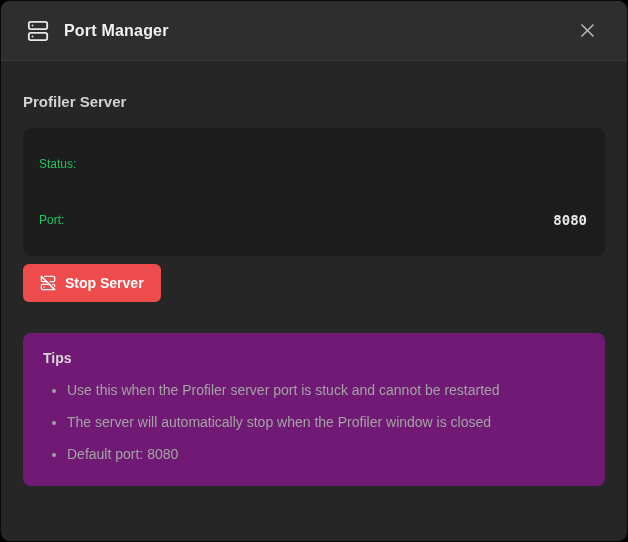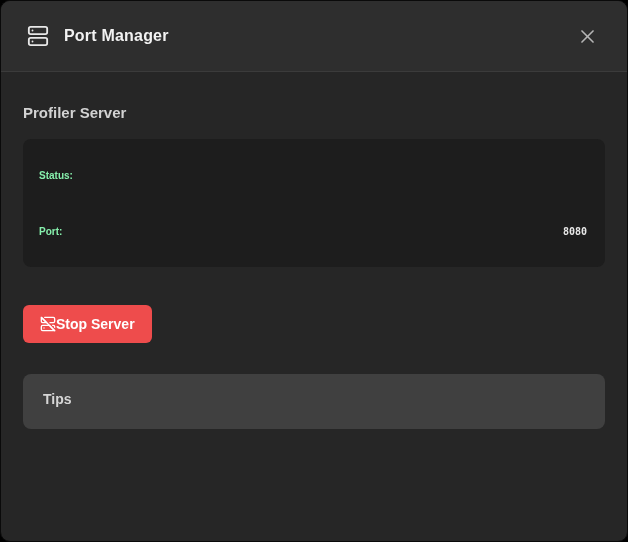--- a/index.html
+++ b/index.html
@@ -14,21 +14,21 @@
     height: 540px;
     margin: 0;
     background: #262626;
     border: 1px solid #0a0a0a;
     border-radius: 10px;
     overflow: hidden;
     box-sizing: content-box;
   }
   
   .titlebar {
-    height: 71px;
+    height: 60px;
     background: #2e2e2e;
     border-bottom: 1px solid #3b3b3b;
     display: flex;
     align-items: center;
     padding: 0 26px;
     box-sizing: border-box;
   }
   .titlebar .app-icon {
     width: 22px;
     height: 22px;
@@ -77,66 +77,66 @@
   .status-row {
     display: flex;
     align-items: center;
     justify-content: space-between;
     min-height: 32px;
   }
   .status-row + .status-row {
     margin-top: 24px;
   }
   .field-label {
-    font-size: 10px;
-    color: #86efac;
-    font-weight: bold;
+    font-size: 12px;
+    color: #22c55e;
   }
   .badge-running {
     background: #1d4637;
     color: #41d6a2;
     font-size: 12.5px;
     font-weight: bold;
     letter-spacing: 0.4px;
     padding: 8px 13px;
     border-radius: 5px;
     line-height: 1;
   }
   .port-value {
     font-family: "DejaVu Sans Mono", "Liberation Mono", monospace;
-    font-size: 10px;
+    font-size: 14px;
     font-weight: bold;
     color: #e8e8e8;
     padding-right: 2px;
   }
   
   .stop-button {
-    margin-top: 38px;
+    margin-top: 8px;
     display: inline-flex;
     align-items: center;
+    gap: 9px;
     background: #ee4c4c;
     color: #ffffff;
     border: none;
     border-radius: 6px;
     padding: 11px 17px;
     font-size: 14px;
     font-weight: bold;
     font-family: "Liberation Sans", "DejaVu Sans", sans-serif;
     cursor: pointer;
   }
   .stop-button .btn-icon {
     width: 16px;
     height: 16px;
     display: flex;
     align-items: center;
   }
   
   .tips-card {
     margin-top: 31px;
-    background: #404040;
+    background: #701a75;
     border-radius: 8px;
     padding: 17px 20px 22px 20px;
     box-sizing: border-box;
   }
   .tips-heading {
     font-size: 14px;
     font-weight: bold;
     color: #d6d6d6;
     margin: 0;
   }
@@ -207,16 +207,21 @@
           <path d="M6 18h.01"></path>
           <path d="m2 2 20 20"></path>
         </svg>
       </span>
       <span>Stop Server</span>
     </button>
 
     
     <div class="tips-card">
       <h3 class="tips-heading">Tips</h3>
+      <ul class="tips-list">
+        <li>Use this when the Profiler server port is stuck and cannot be restarted</li>
+        <li>The server will automatically stop when the Profiler window is closed</li>
+        <li>Default port: 8080</li>
+      </ul>
     </div>
 
   </div>
 </div>
 
 </body></html>

